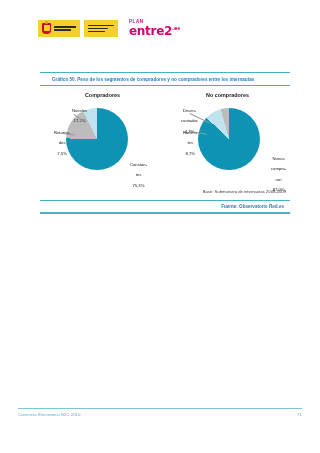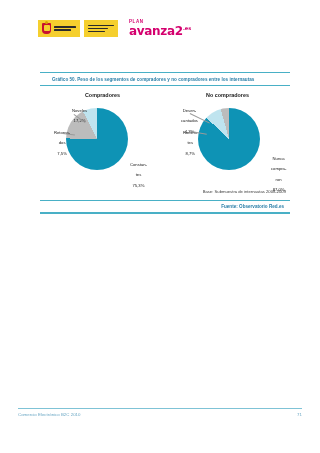--- a/index.html
+++ b/index.html
@@ -82,21 +82,21 @@
     </div>
 
     <div class="min-box">
       <span class="gl w3"></span>
       <span class="gl w4"></span>
       <span class="gl w2"></span>
     </div>
 
     <div class="avanza">
       <span class="avanza-top">PLAN</span>
-      <span class="avanza-main"><span>avanza</span><span class="two">2</span><span class="es">.es</span></span>
+      <span class="avanza-main"><span>entre</span><span class="two">2</span><span class="es">.es</span></span>
     </div>
   </div>
 
   <div class="fig">
 
     <div class="rule thick"></div>
     <div class="fig-title">Gráfico 50. Peso de los segmentos de compradores y no compradores entre los internautas</div>
     <div class="rule"></div>
 
     <div class="charts">

